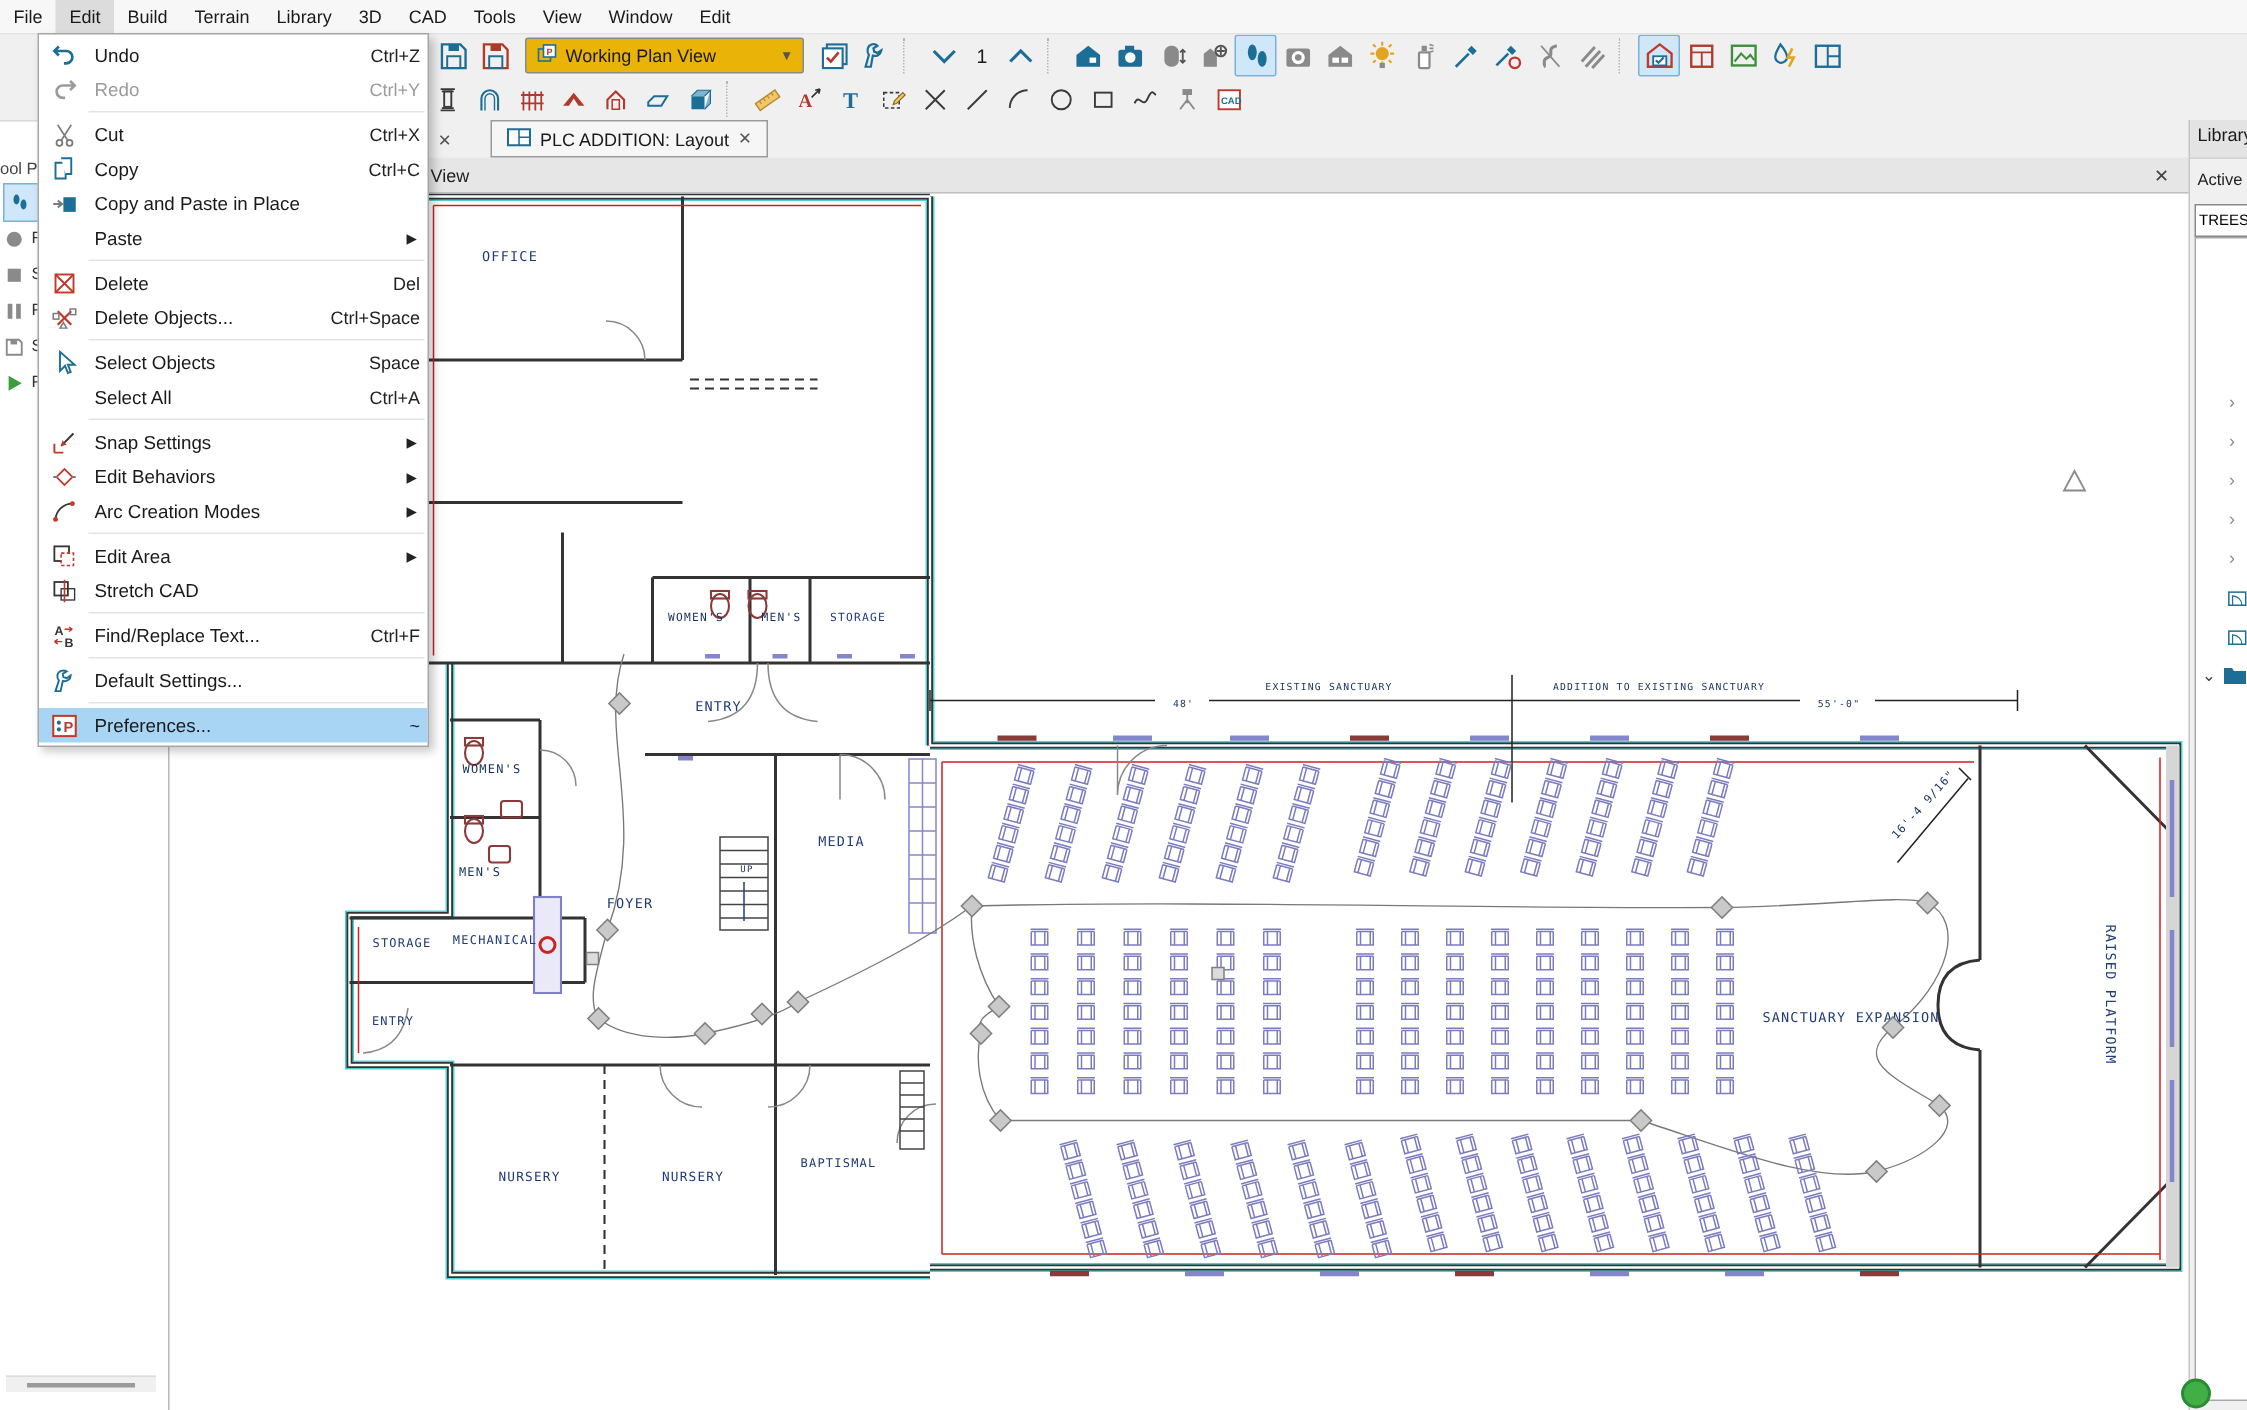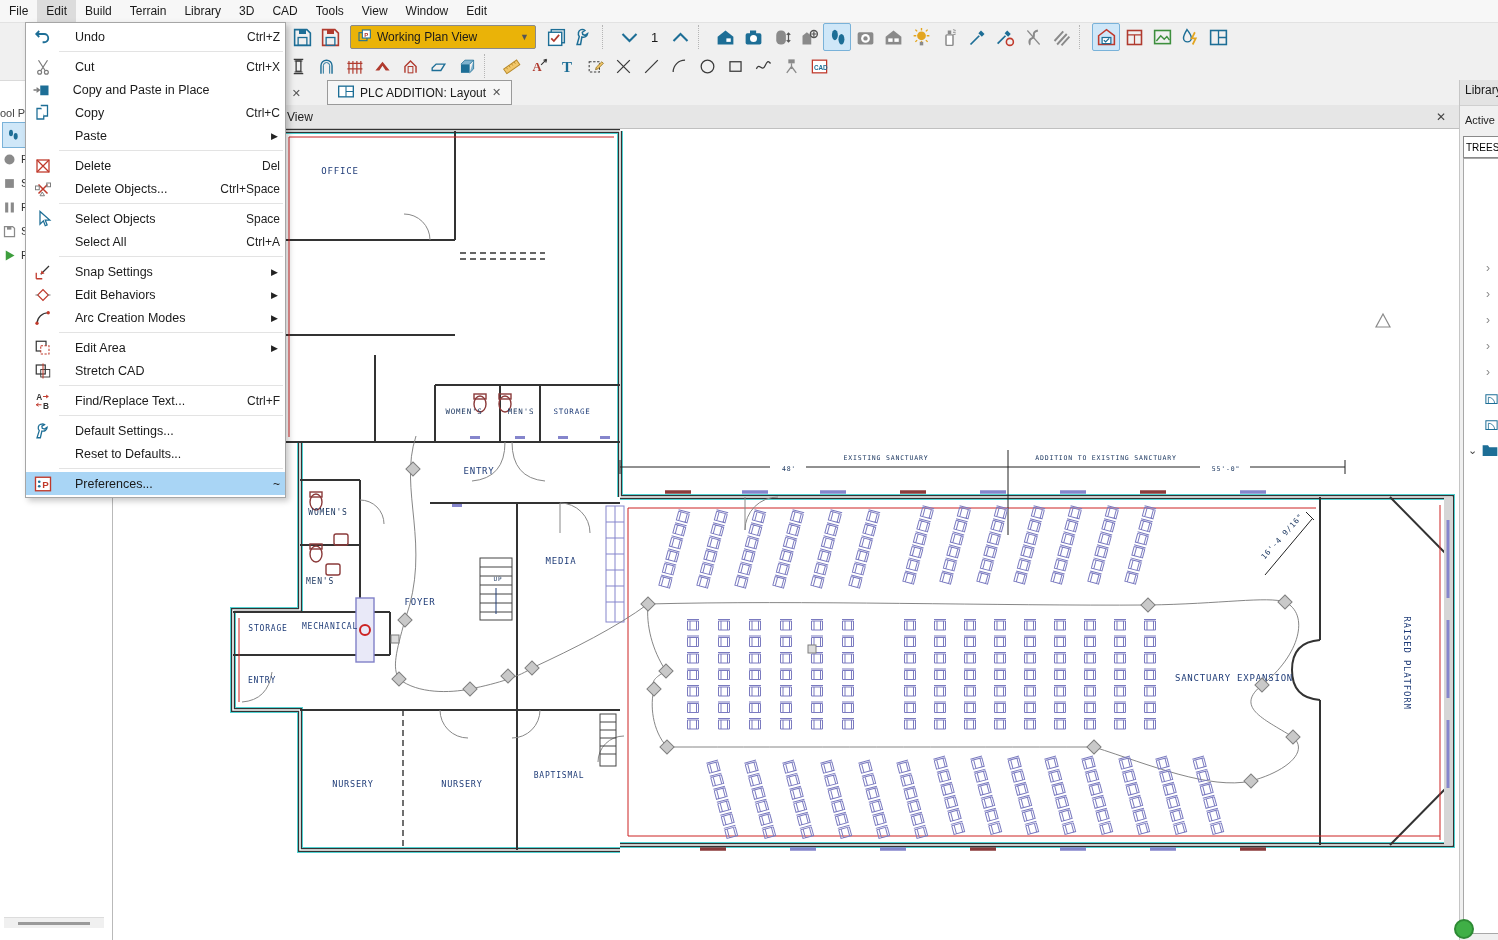--- a/index.html
+++ b/index.html
@@ -57,21 +57,21 @@
   #lib-tree{position:absolute;left:3px;top:78px;right:-4px;bottom:6px;background:#fff;border:1px solid #a8a8a8;}
   .tree-row{height:26px;display:flex;align-items:center;padding-left:22px;color:#666;font-size:11px;}
   .tree-row.folder{padding-left:20px;}
   .tree-row .chev{color:#8a8a8a;font-size:12px;}
   .tree-row .vchev{color:#444;font-size:11px;margin-left:-16px;margin-right:5px;}
   .spacer{height:96px;}
   #lib-green{position:absolute;left:-10px;bottom:-6px;width:16px;height:16px;border-radius:50%;background:#3faf46;border:2px solid #2d8a34;}
   
   #editmenu{position:absolute;left:25px;top:22px;width:259px;background:#fff;border:1px solid #a6a6a6;
             box-shadow:3px 3px 6px rgba(0,0,0,.22);padding:2px 0;z-index:60;}
-  .mi{display:flex;align-items:center;height:23px;padding:0 5px 0 3px;font-size:12.5px;position:relative;gap:12px;}
+  .mi{display:flex;align-items:center;height:23px;padding:0 5px 0 3px;font-size:12.5px;position:relative;}
   .mi-ic{width:27px;display:flex;justify-content:center;align-items:center;}
   .mi-ic svg{width:18px;height:18px;}
   .mi-label{flex:1;padding-left:7px;white-space:nowrap;}
   .mi-sc{width:64px;text-align:right;color:#222;font-size:12px;}
   .mi.disabled .mi-label,.mi.disabled .mi-sc{color:#9b9b9b;}
   .mi.hl{background:#a9d5f5;}
   .mi .sub{position:absolute;right:7px;font-size:9px;color:#222;}
   .menu-sep{border-top:1px solid #e3e3e3;margin:3px 2px 3px 33px;}
   
   text.cad{fill:#1f3c78;font-family:"DejaVu Sans Mono",monospace;}
@@ -1009,47 +1009,56 @@
   <div id="editmenu">
       <div class="mi">
         <span class="mi-ic">
           <svg>
             <use href="#mi-undo"></use>
           </svg>
         </span>
         <span class="mi-label">Undo</span>
         <span class="mi-sc">Ctrl+Z</span>
       </div>
+      <div class="mi disabled">
+        <span class="mi-ic">
+          <svg>
+            <use href="#mi-redo"></use>
+          </svg>
+        </span>
+        <span class="mi-label">Redo</span>
+        <span class="mi-sc">Ctrl+Y</span>
+      </div>
       <div class="menu-sep"></div>
       <div class="mi">
         <span class="mi-ic">
           <svg>
             <use href="#mi-cut"></use>
           </svg>
         </span>
         <span class="mi-label">Cut</span>
         <span class="mi-sc">Ctrl+X</span>
       </div>
       <div class="mi">
         <span class="mi-ic">
           <svg>
+            <use href="#mi-copy"></use>
+          </svg>
+        </span>
+        <span class="mi-label">Copy</span>
+        <span class="mi-sc">Ctrl+C</span>
+      </div>
+      <div class="mi">
+        <span class="mi-ic">
+          <svg>
             <use href="#mi-pip"></use>
           </svg>
         </span>
         <span class="mi-label">Copy and Paste in Place</span>
         <span class="mi-sc"></span>
-      </div>
-      <div class="mi">
-        <span class="mi-ic">
-          <svg>
-            <use href="#mi-copy"></use>
-          </svg>
-        </span>
-        <span class="mi-label">Copy</span>
-        <span class="mi-sc">Ctrl+C</span>
       </div>
       <div class="mi">
         <span class="mi-ic"></span>
         <span class="mi-label">Paste</span>
         <span class="mi-sc"></span>
         <span class="sub">▶</span>
       </div>
       <div class="menu-sep"></div>
       <div class="mi">
         <span class="mi-ic">
@@ -1146,25 +1155,20 @@
         <span class="mi-sc">Ctrl+F</span>
       </div>
       <div class="menu-sep"></div>
       <div class="mi">
         <span class="mi-ic">
           <svg>
             <use href="#mi-wrench"></use>
           </svg>
         </span>
         <span class="mi-label">Default Settings...</span>
-        <span class="mi-sc"></span>
-      </div>
-      <div class="mi">
-        <span class="mi-ic"></span>
-        <span class="mi-label">Reset to Defaults...</span>
         <span class="mi-sc"></span>
       </div>
       <div class="menu-sep"></div>
       <div class="mi hl">
         <span class="mi-ic">
           <svg>
             <use href="#mi-prefs"></use>
           </svg>
         </span>
         <span class="mi-label">Preferences...</span>

